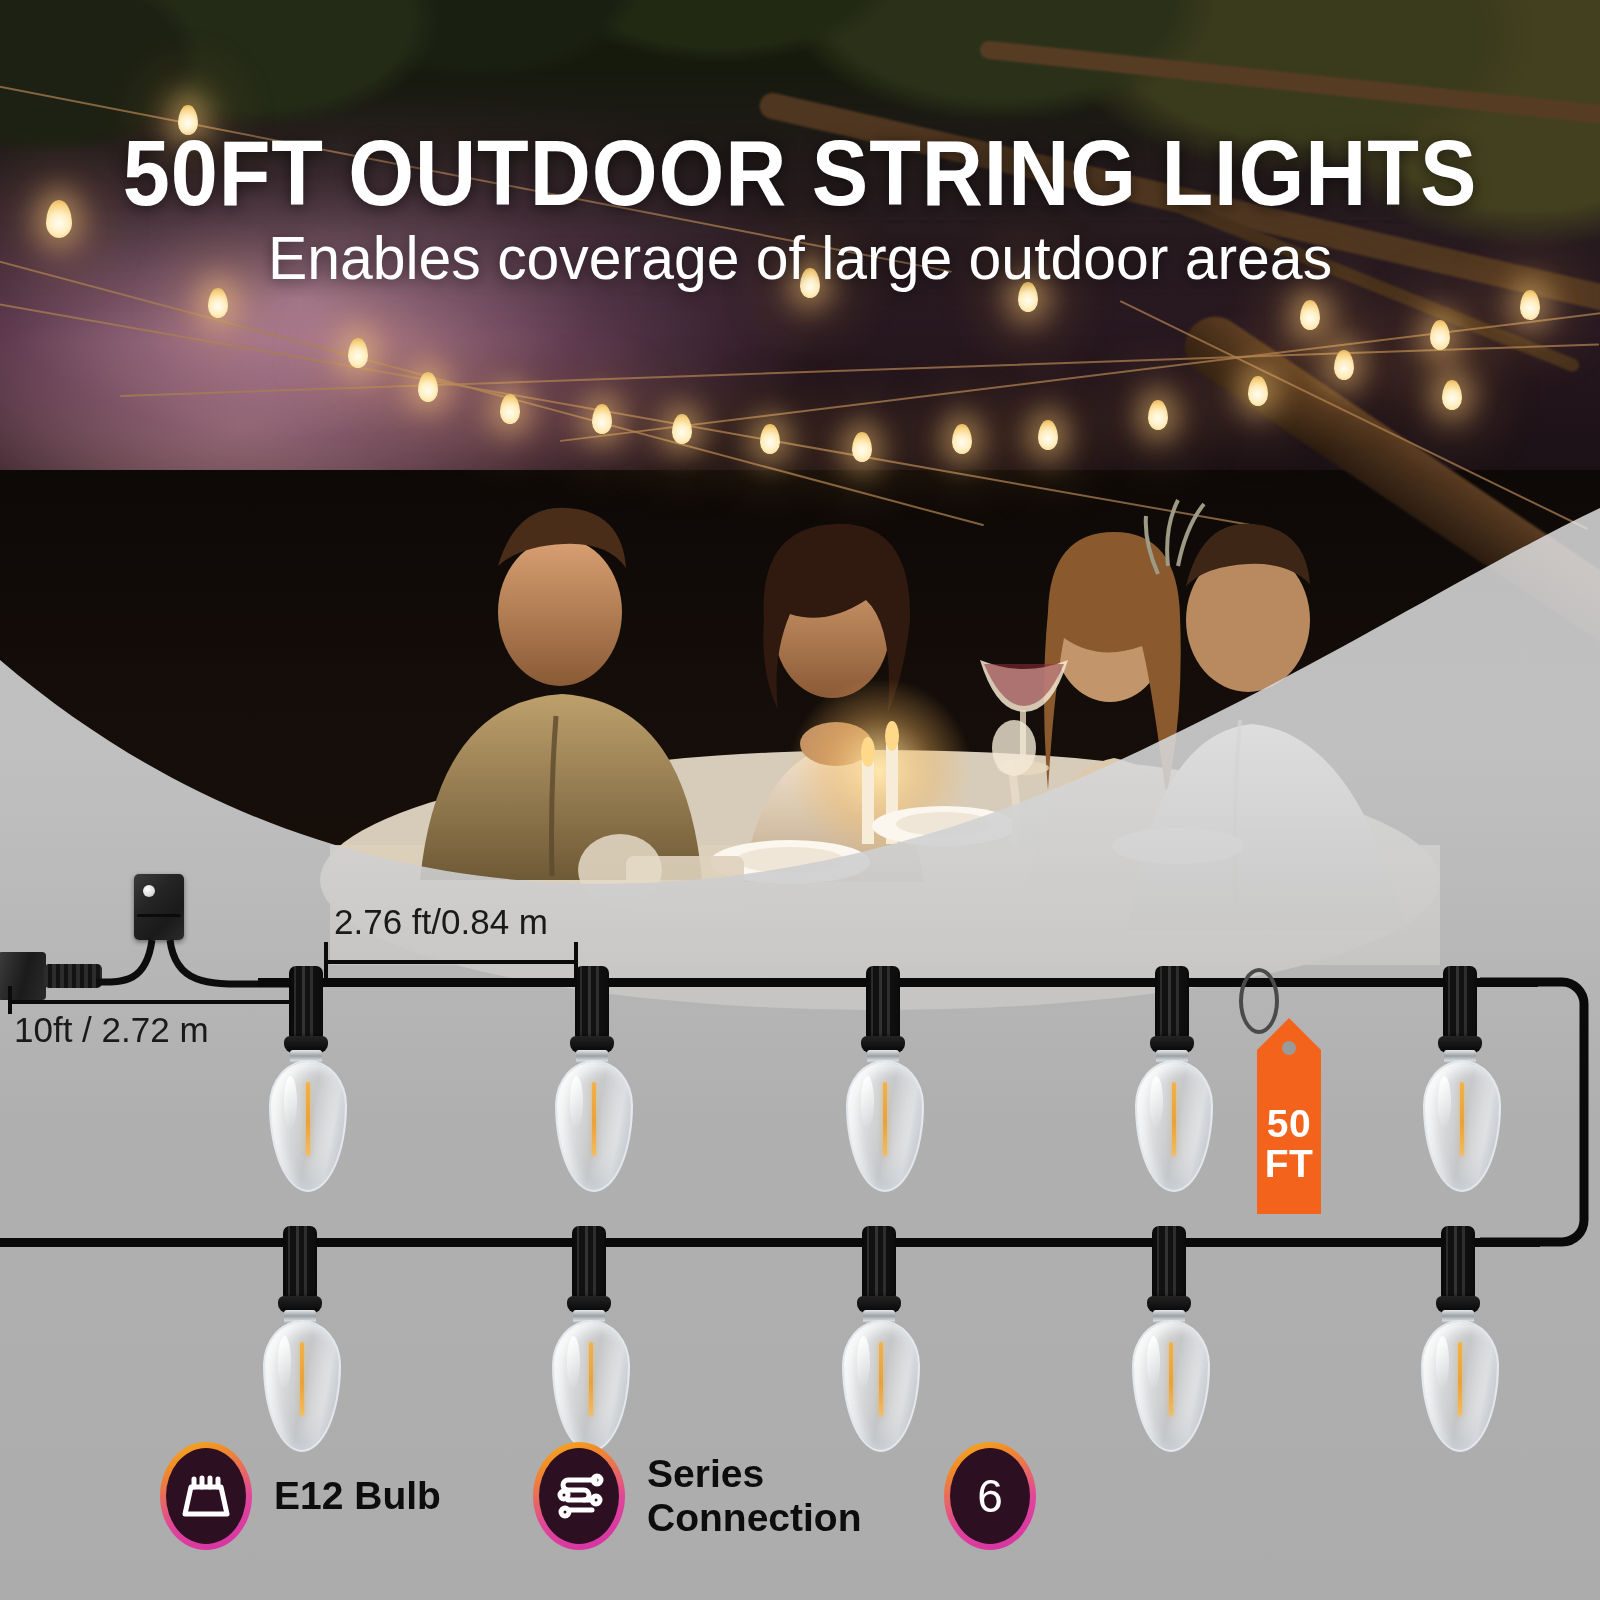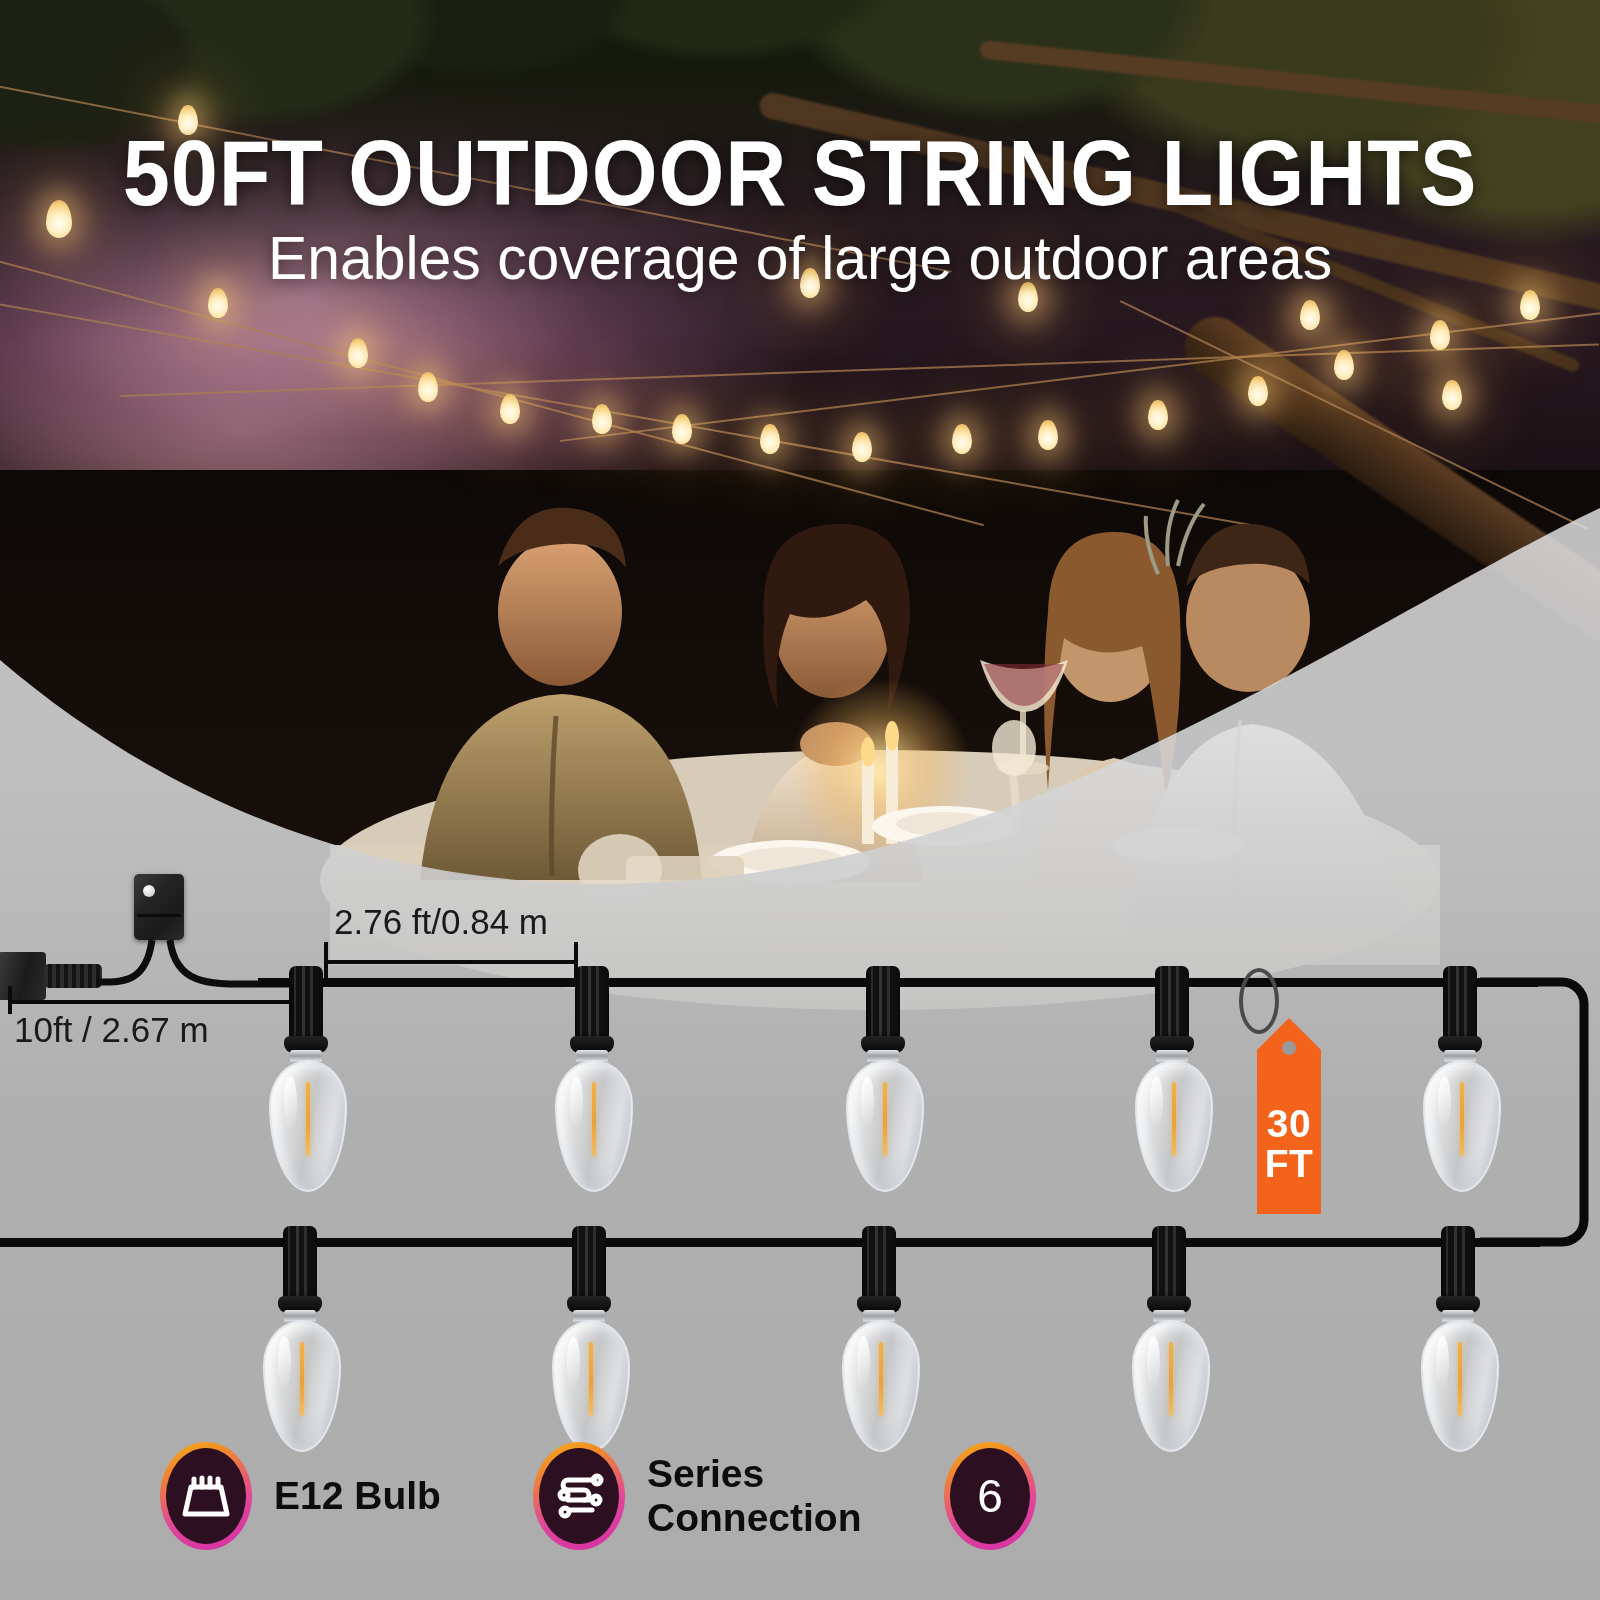--- a/index.html
+++ b/index.html
@@ -351,32 +351,32 @@
     </div>
 
     <div class="dim-text" style="left:334px;top:902px;">2.76 ft/0.84 m</div>
     <div class="dim-line" style="left:324px;top:960px;width:254px;"></div>
     <div class="dim-tick" style="left:324px;top:942px;height:36px;"></div>
     <div class="dim-tick" style="left:574px;top:942px;height:36px;"></div>
 
     <div class="dim-line" style="left:8px;top:1000px;width:286px;"></div>
     <div class="dim-tick" style="left:8px;top:986px;height:28px;"></div>
     <div class="dim-tick" style="left:290px;top:986px;height:28px;"></div>
-    <div class="dim-text" style="left:14px;top:1010px;">10ft / 2.67 m</div>
+    <div class="dim-text" style="left:14px;top:1010px;">10ft / 2.72 m</div>
 
     <div class="tag-wrap" style="left:1255px;top:968px;">
       <div class="tag-ring"></div>
       <div class="tag-body">
         <svg width="68" height="200" viewBox="0 0 68 200">
           <path d="M34,2 L66,34 L66,198 L2,198 L2,34 Z" fill="#F4631C"></path>
           <circle cx="34" cy="32" r="7" fill="#9a9a9a"></circle>
         </svg>
       </div>
       <div class="tag-label" style="top:48px;">
-        <span>30</span><br>
+        <span>50</span><br>
         <span>FT</span>
       </div>
     </div>
   </div>
 
   <div class="features">
 
     <div class="feature" style="left:160px;top:22px;">
       <div class="badge">
         <div class="inner">

